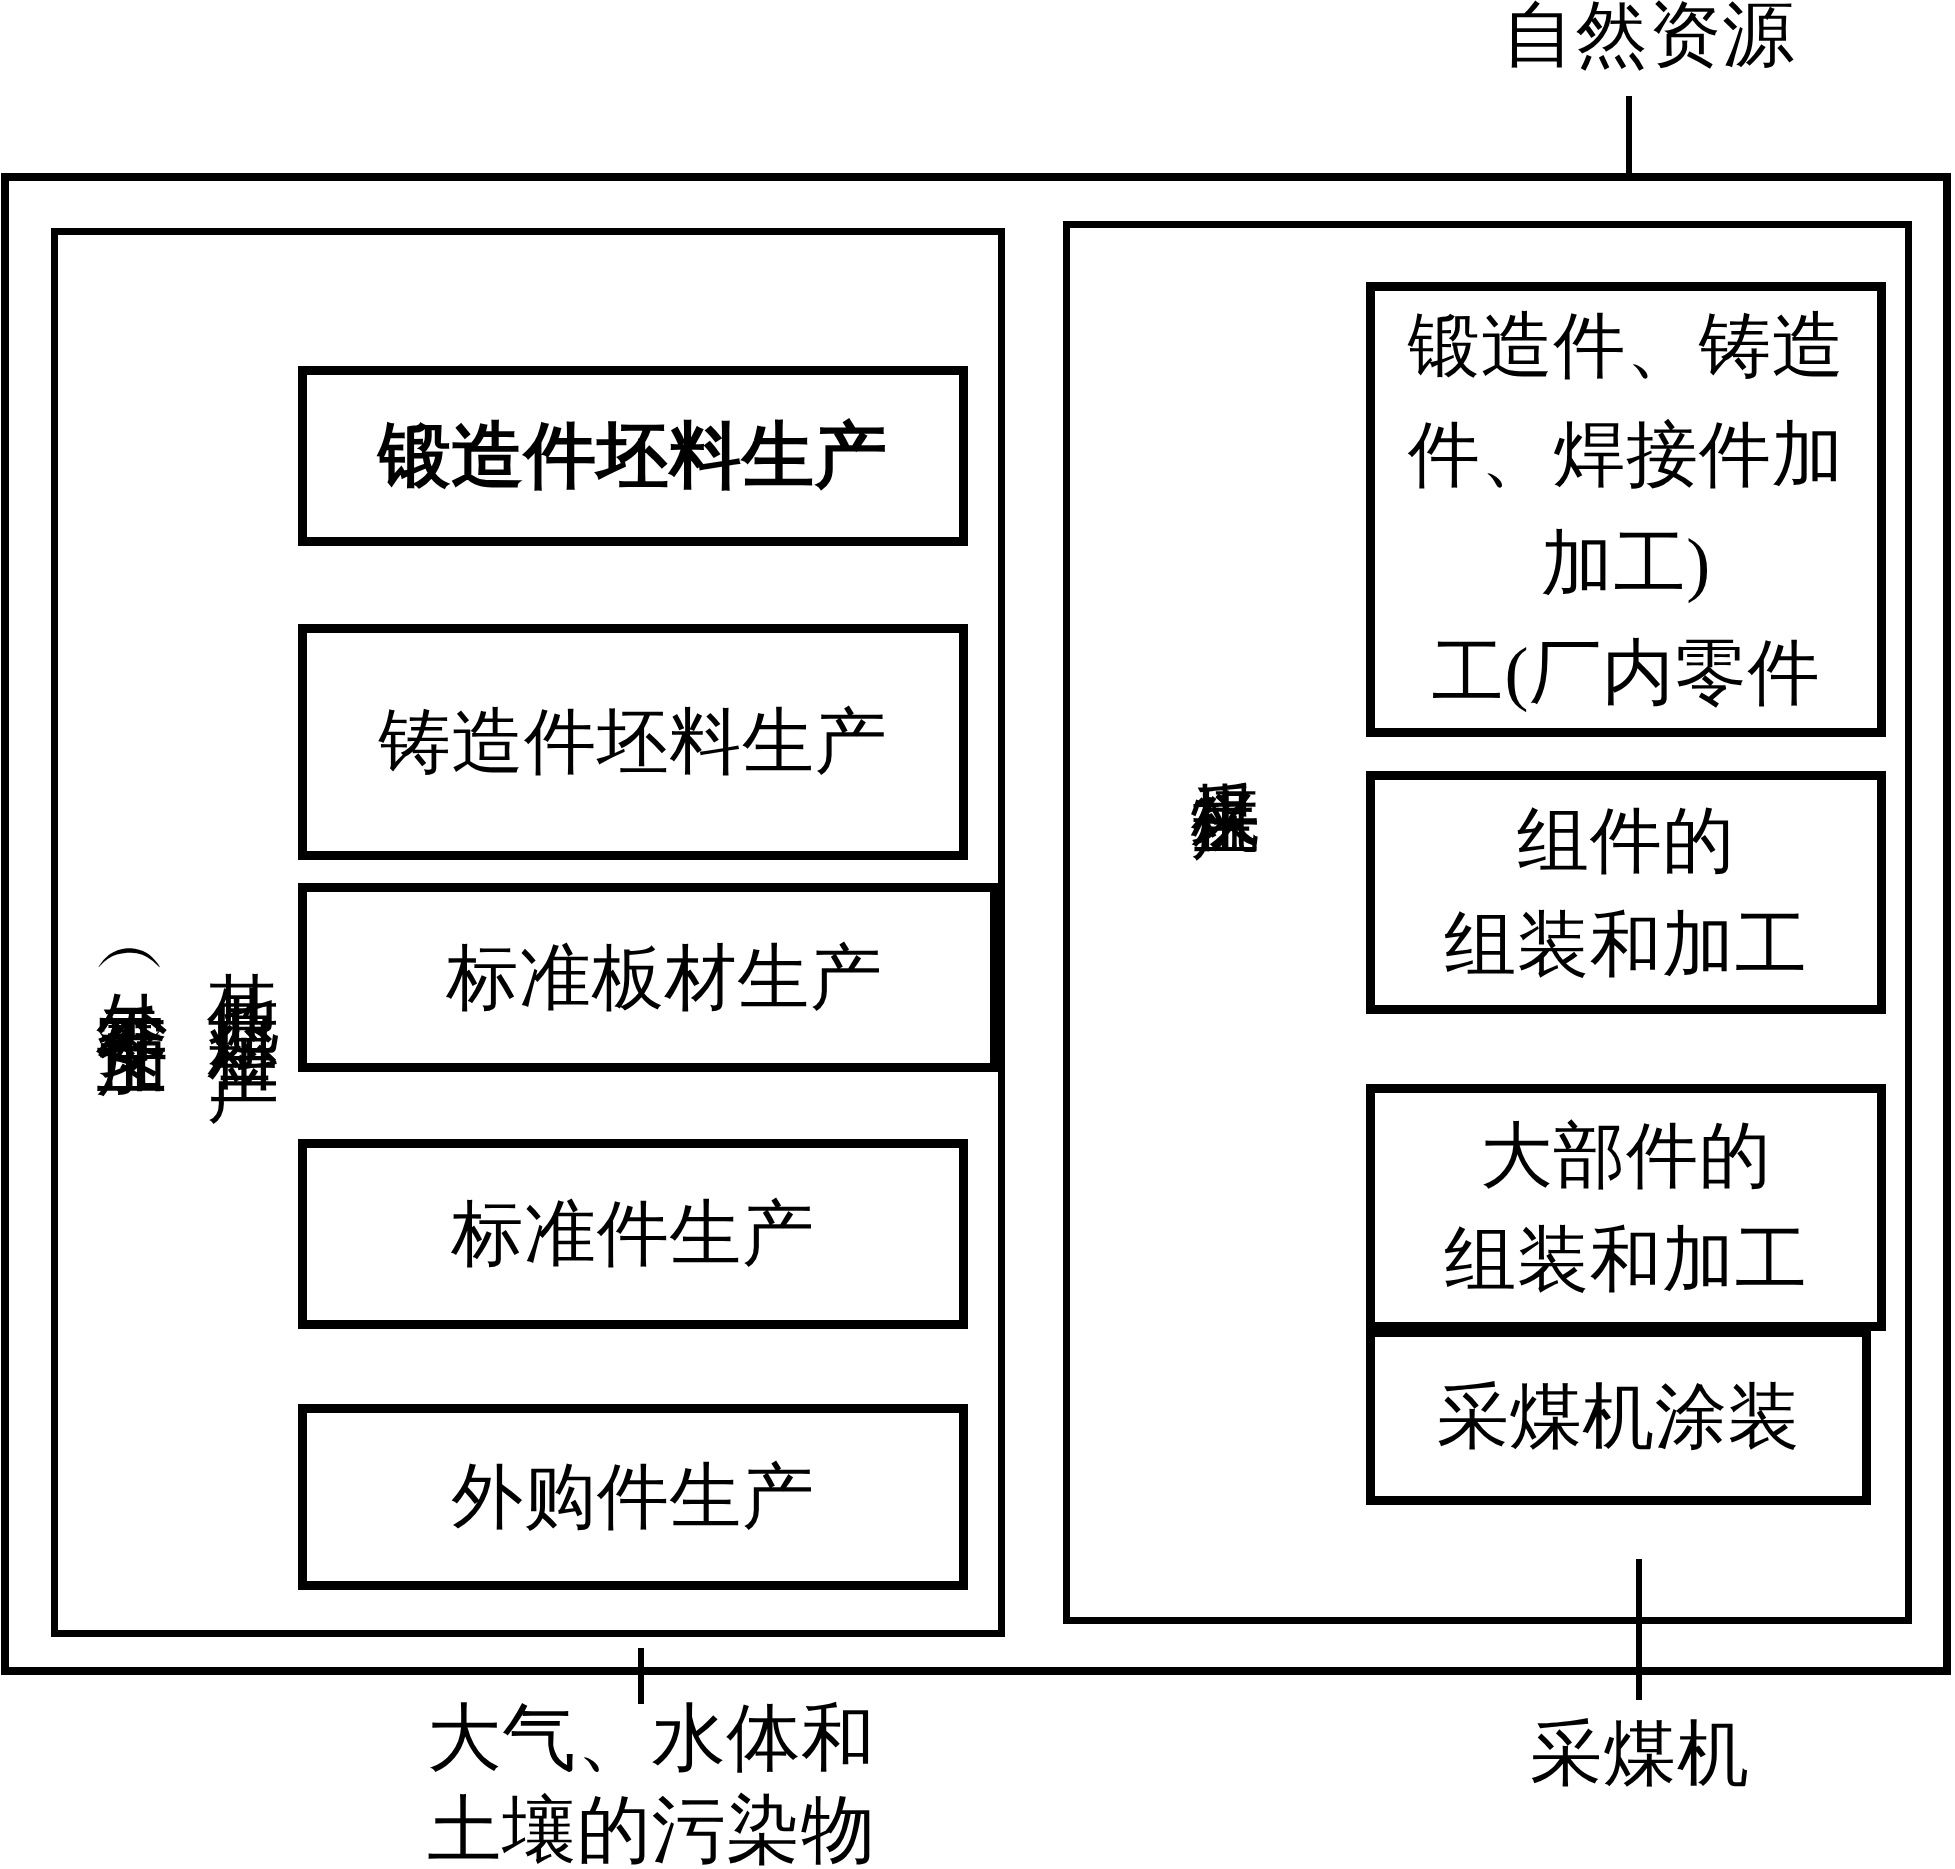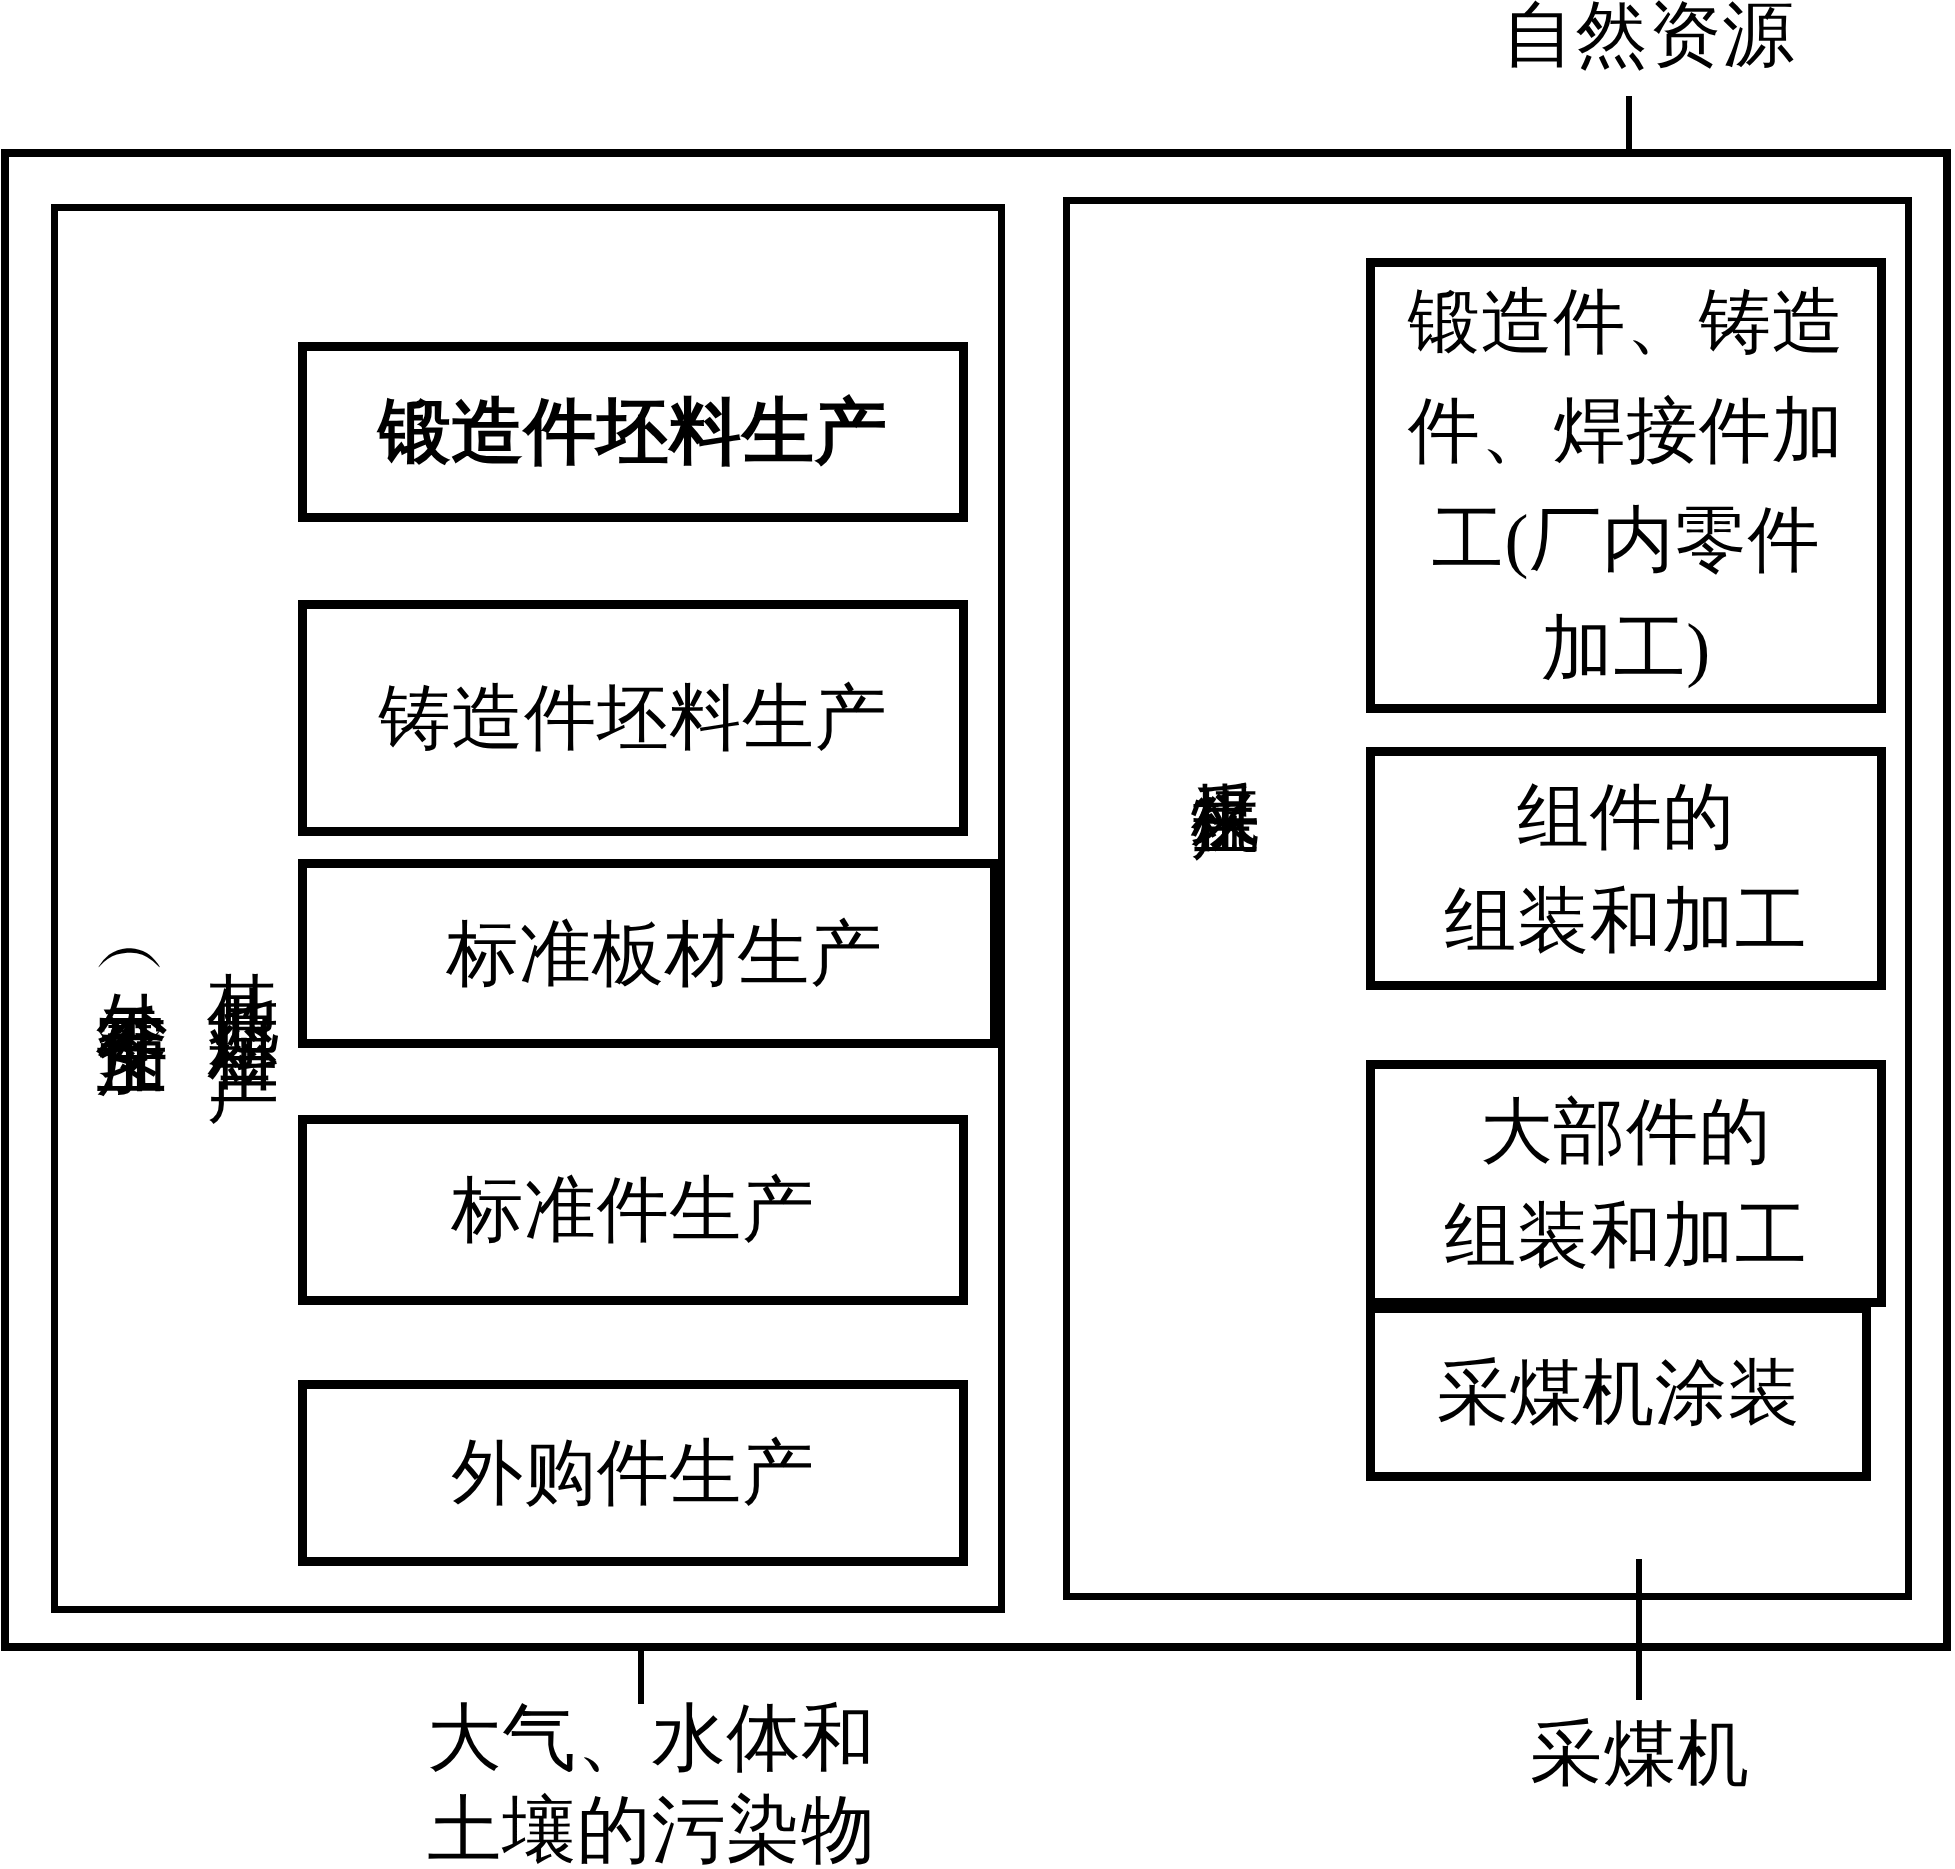--- a/index.html
+++ b/index.html
@@ -1,20 +1,20 @@
 <!DOCTYPE html>
 <html style="font-size:11px"><head>
 <meta charset="utf-8">
 <style>
   html,body{margin:0;padding:0;background:#fff;}
   .canvas{
     position:relative;width:1955px;height:1869px;background:#fff;
     font-family:"Liberation Serif", serif;color:#000;overflow:hidden;
   }
-  .rect{position:absolute;box-sizing:border-box;border:8.2px solid #000;background:#fff;}
+  .rect{position:absolute;box-sizing:border-box;border:8.2px solid #000;background:#fff;margin-top:24px;}
   .outer{border-width:8.2px;}
   .panel{border-width:7.6px;}
   .pbox{border-width:9px;display:flex;flex-direction:column;align-items:center;justify-content:center;text-align:center;}
   .pbox .bline{font-size:72px;line-height:109px;white-space:nowrap;letter-spacing:0.01em;}
   .leftbox .bline{line-height:82px;}
   .leader{position:absolute;background:#000;}
   .hlabel{position:absolute;font-size:72px;line-height:79px;white-space:nowrap;letter-spacing:0.02em;}
   .blklabel{position:absolute;text-align:center;font-size:74px;line-height:92px;letter-spacing:0.01em;}
   .vgroup{position:absolute;display:flex;flex-direction:row;align-items:center;}
   .vcol{writing-mode:vertical-rl;text-orientation:mixed;font-size:72px;white-space:nowrap;}
@@ -56,22 +56,22 @@
     <div class="bline">外购件生产</div>
   </div>
 
   <div class="rect panel" style="left:1063px;top:197px;width:849px;height:1403px;"></div>
 
   <div class="vlabel-right" style="left:1179px;top:725px;">采煤机生产</div>
 
   <div class="rect pbox" style="left:1366px;top:258px;width:520px;height:455px;">
     <div class="bline">锻造件、铸造</div>
     <div class="bline">件、焊接件加</div>
+    <div class="bline">加工)</div>
     <div class="bline">工(厂内零件</div>
-    <div class="bline">加工)</div>
   </div>
   <div class="rect pbox" style="left:1366px;top:747px;width:520px;height:243px;">
     <div class="bline" style="line-height:104px;">组件的</div>
     <div class="bline" style="line-height:104px;">组装和加工</div>
   </div>
   <div class="rect pbox" style="left:1366px;top:1060px;width:520px;height:247px;">
     <div class="bline" style="line-height:104px;">大部件的</div>
     <div class="bline" style="line-height:104px;">组装和加工</div>
   </div>
   <div class="rect pbox" style="left:1366px;top:1304px;width:505px;height:177px;">

